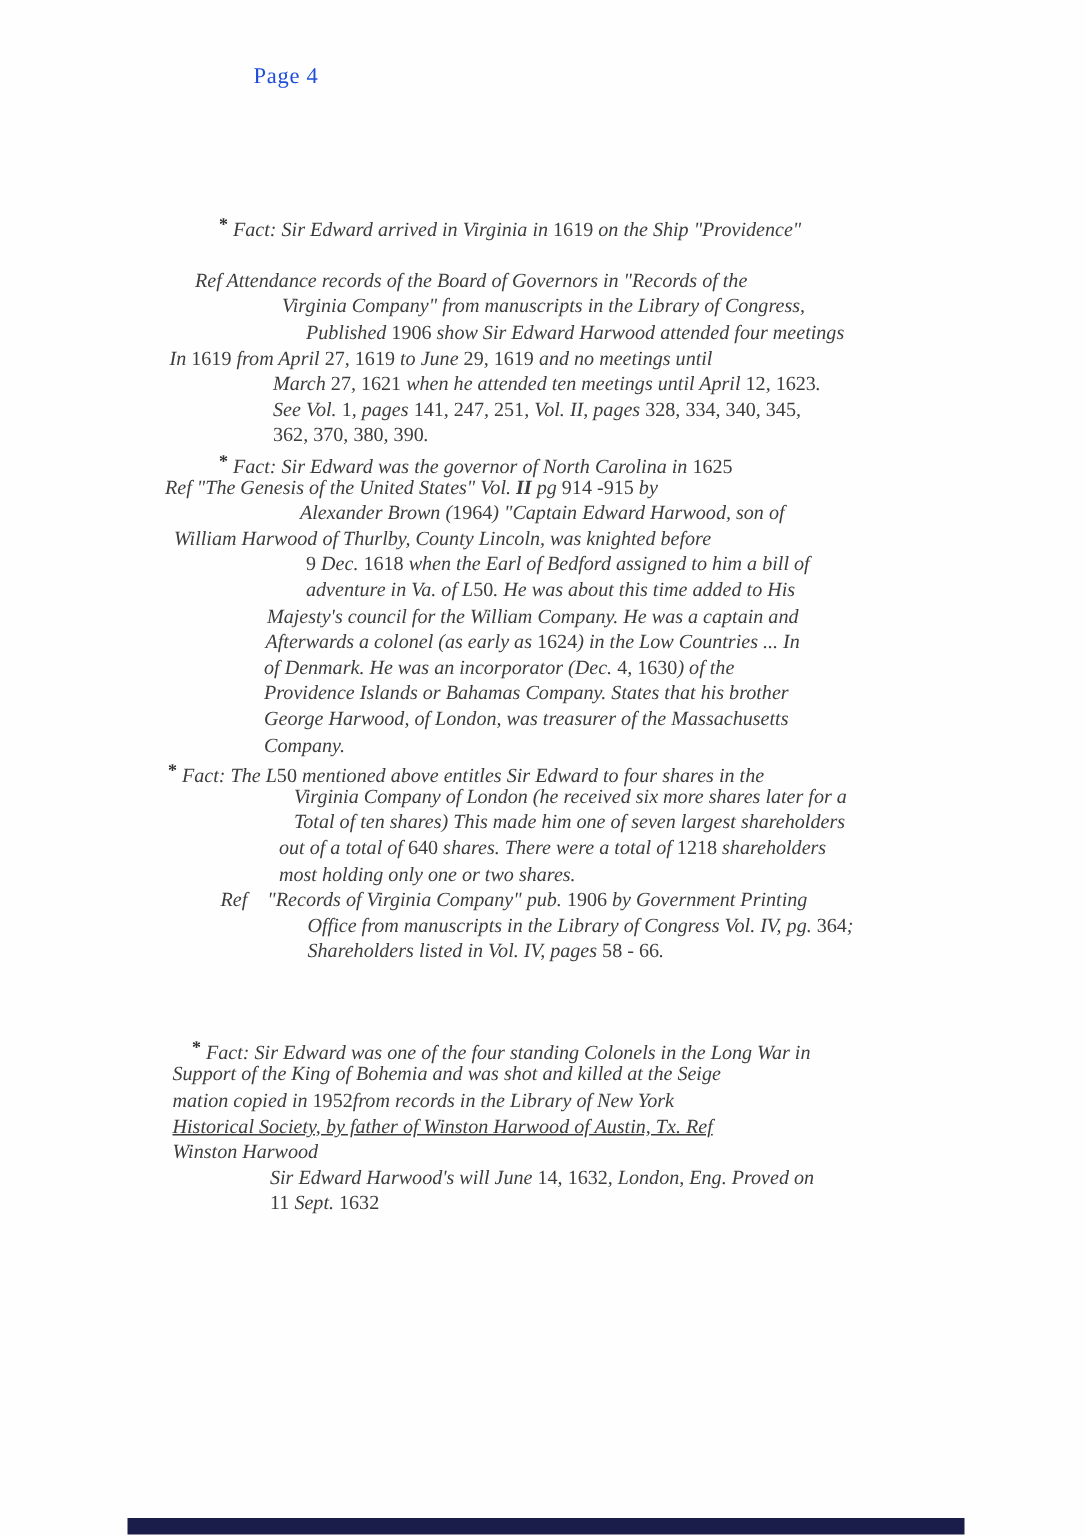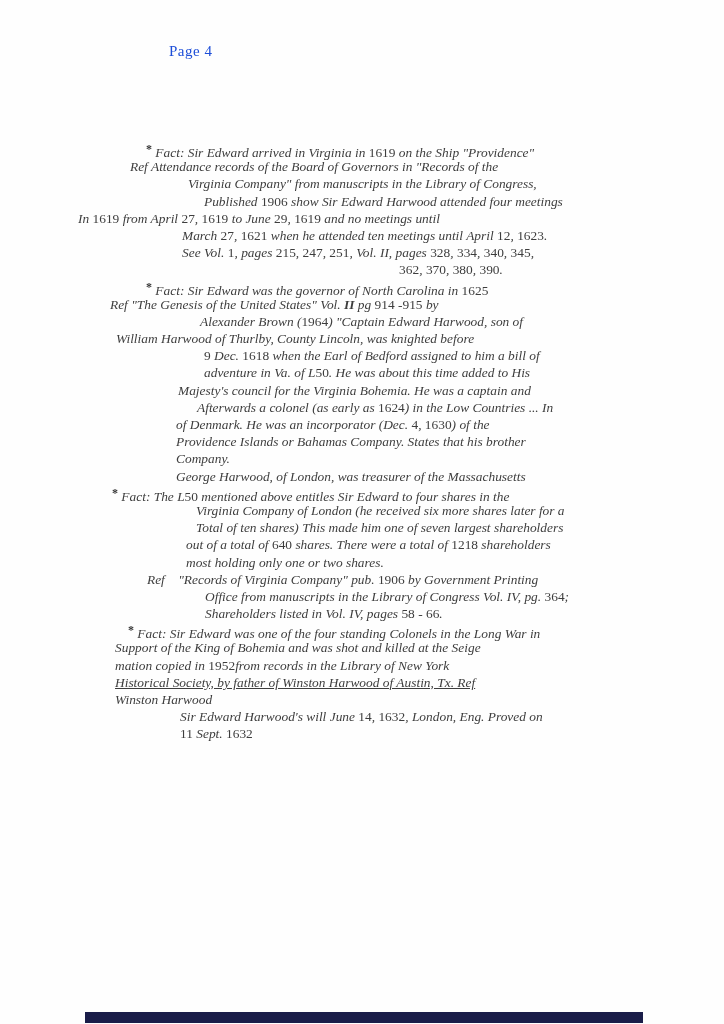--- a/index.html
+++ b/index.html
@@ -49,48 +49,48 @@
     width: 558px; height: 11px;
   }
 </style>
 </head>
 <body>
 
 <div class="page">
   <div class="header">Page 4</div>
   <div class="body" id="lines">
       <div class="line" style="padding-left: 146px;"><span class="star">*</span> Fact: Sir Edward arrived in Virginia in <span class="n">1619</span> on the Ship "Providence"</div>
-      <div class="line" style="padding-left: 130px;">Ref Attendance records of the Board of Governors in "Records of the</div>
+      <div class="line" style="padding-left: 130px; margin-top: 20px;">Ref Attendance records of the Board of Governors in "Records of the</div>
       <div class="line" style="padding-left: 188px;">Virginia Company" from manuscripts in the Library of Congress,</div>
       <div class="line" style="padding-left: 182px; margin-left: 22px;">Published <span class="n">1906</span> show Sir Edward Harwood attended four meetings</div>
-      <div class="line" style="padding-left: 78px;">In <span class="n">1619</span> from April <span class="n">27</span>, <span class="n">1619</span> to June <span class="n">29</span>, <span class="n">1619</span> and no meetings until</div>
+      <div class="line" style="padding-left: 113px;">In <span class="n">1619</span> from April <span class="n">27</span>, <span class="n">1619</span> to June <span class="n">29</span>, <span class="n">1619</span> and no meetings until</div>
       <div class="line" style="padding-left: 182px;">March <span class="n">27</span>, <span class="n">1621</span> when he attended ten meetings until April <span class="n">12</span>, <span class="n">1623</span>.</div>
-      <div class="line" style="padding-left: 182px;">See Vol. <span class="n">1</span>, pages <span class="n">215</span>, <span class="n">247</span>, <span class="n">251</span>, Vol. II, pages <span class="n">328</span>, <span class="n">334</span>, <span class="n">340</span>, <span class="n">345</span>,</div>
-      <div class="line" style="padding-left: 182px; text-align: center;"><span class="n">362</span>, <span class="n">370</span>, <span class="n">380</span>, <span class="n">390</span>.</div>
+      <div class="line" style="padding-left: 182px;">See Vol. <span class="n">1</span>, pages <span class="n">141</span>, <span class="n">247</span>, <span class="n">251</span>, Vol. II, pages <span class="n">328</span>, <span class="n">334</span>, <span class="n">340</span>, <span class="n">345</span>,</div>
+      <div class="line" style="padding-left: 182px;"><span class="n">362</span>, <span class="n">370</span>, <span class="n">380</span>, <span class="n">390</span>.</div>
       <div class="line" style="padding-left: 146px;"><span class="star">*</span> Fact: Sir Edward was the governor of North Carolina in <span class="n">1625</span></div>
       <div class="line" style="padding-left: 110px;">Ref "The Genesis of the United States" Vol. <b>II</b> pg <span class="n">914</span> -<span class="n">915</span> by</div>
       <div class="line" style="padding-left: 200px;">Alexander Brown (<span class="n">1964</span>) "Captain Edward Harwood, son of</div>
       <div class="line" style="padding-left: 116px;">William Harwood of Thurlby, County Lincoln, was knighted before</div>
       <div class="line" style="padding-left: 204px;"><span class="n">9</span> Dec. <span class="n">1618</span> when the Earl of Bedford assigned to him a bill of</div>
       <div class="line" style="padding-left: 204px;">adventure in Va. of L<span class="n">50</span>. He was about this time added to His</div>
-      <div class="line" style="padding-left: 178px;">Majesty's council for the Virginia Bohemia. He was a captain and</div>
-      <div class="line" style="padding-left: 177px; margin-left: 20px;">Afterwards a colonel (as early as <span class="n">1624</span>) in the Low Countries ... In</div>
+      <div class="line" style="padding-left: 178px;">Majesty's council for the William Company. He was a captain and</div>
+      <div class="line" style="padding-left: 177px;">Afterwards a colonel (as early as <span class="n">1624</span>) in the Low Countries ... In</div>
       <div class="line" style="padding-left: 176px;">of Denmark. He was an incorporator (Dec. <span class="n">4</span>, <span class="n">1630</span>) of the</div>
       <div class="line" style="padding-left: 176px;">Providence Islands or Bahamas Company. States that his brother</div>
+      <div class="line" style="padding-left: 176px;">George Harwood, of London, was treasurer of the Massachusetts</div>
       <div class="line" style="padding-left: 176px;">Company.</div>
-      <div class="line" style="padding-left: 176px;">George Harwood, of London, was treasurer of the Massachusetts</div>
       <div class="line" style="padding-left: 112px;"><span class="star">*</span> Fact: The L<span class="n">50</span> mentioned above entitles Sir Edward to four shares in the</div>
       <div class="line" style="padding-left: 196px;">Virginia Company of London (he received six more shares later for a</div>
       <div class="line" style="padding-left: 196px;">Total of ten shares) This made him one of seven largest shareholders</div>
       <div class="line" style="padding-left: 186px;">out of a total of <span class="n">640</span> shares. There were a total of <span class="n">1218</span> shareholders</div>
       <div class="line" style="padding-left: 186px;">most holding only one or two shares.</div>
       <div class="line" style="padding-left: 147px;">Ref    "Records of Virginia Company" pub. <span class="n">1906</span> by Government Printing</div>
       <div class="line" style="padding-left: 205px;">Office from manuscripts in the Library of Congress Vol. IV, pg. <span class="n">364</span>;</div>
       <div class="line" style="padding-left: 205px;">Shareholders listed in Vol. IV, pages <span class="n">58</span> - <span class="n">66</span>.</div>
-      <div class="line" style="padding-left: 128px;"><span class="star">*</span> Fact: Sir Edward was one of the four standing Colonels in the Long War in</div>
+      <div class="line" style="padding-left: 128px; margin-top: 48px;"><span class="star">*</span> Fact: Sir Edward was one of the four standing Colonels in the Long War in</div>
       <div class="line" style="padding-left: 115px;">Support of the King of Bohemia and was shot and killed at the Seige</div>
       <div class="line" style="padding-left: 115px;">mation copied in <span class="n">1952</span>from records in the Library of New York</div>
       <div class="line" style="padding-left: 115px; text-decoration: underline;">Historical Society, by father of Winston Harwood of Austin, Tx. Ref</div>
       <div class="line" style="padding-left: 115px;">Winston Harwood</div>
       <div class="line" style="padding-left: 180px;">Sir Edward Harwood's will June <span class="n">14</span>, <span class="n">1632</span>, London, Eng. Proved on</div>
       <div class="line" style="padding-left: 180px;"><span class="n">11</span> Sept. <span class="n">1632</span></div>
     </div>
   <div class="scanbar" style="background: rgb(26, 29, 73);"></div>
 </div>
 

